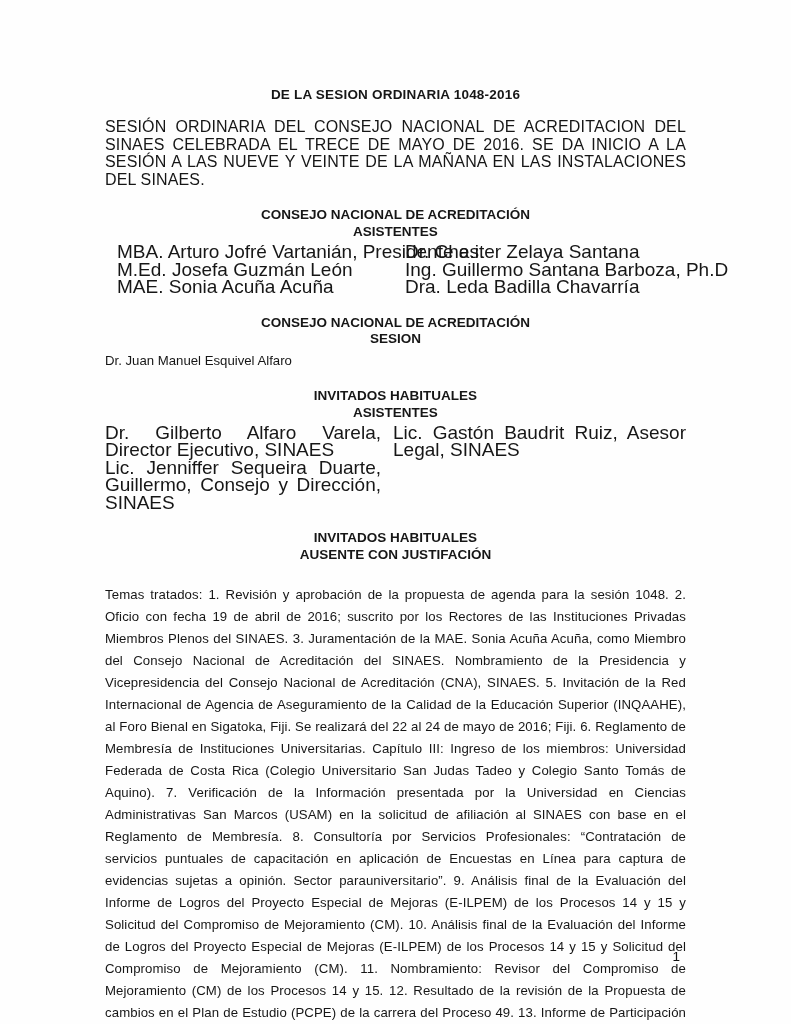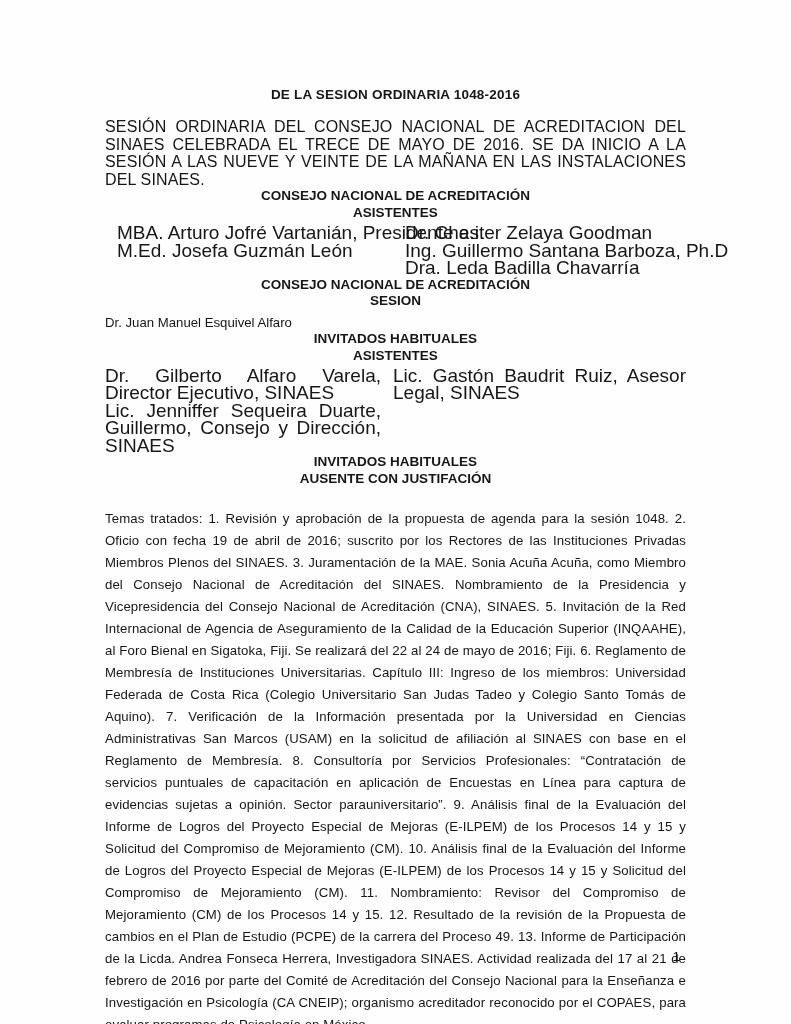--- a/index.html
+++ b/index.html
@@ -38,20 +38,21 @@
     letter-spacing: 0.15px;
   }
   .sec-heading {
     text-align: center;
     font-weight: bold;
     font-size: 13.5px;
     line-height: 16.5px;
     margin: 0;
   }
   .sec {
+    margin-top: 19px;
   }
   .sec-body {
     margin-top: 3px;
     font-size: 19px;
     line-height: 17.4px;
   }
   .cols {
     display: grid;
     grid-template-columns: 276px 1fr;
     column-gap: 12px;
@@ -96,23 +97,24 @@
 
     <p class="intro">SESIÓN ORDINARIA DEL CONSEJO NACIONAL DE ACREDITACION DEL SINAES CELEBRADA EL TRECE DE MAYO DE 2016. SE DA INICIO A LA SESIÓN A LAS NUEVE Y VEINTE DE LA MAÑANA EN LAS INSTALACIONES DEL SINAES.</p>
 
     <div class="sec">
       <div class="sec-heading">CONSEJO NACIONAL DE ACREDITACIÓN</div>
       <div class="sec-heading">ASISTENTES</div>
       <div class="sec-body cols indented">
         <div>
           <div class="member-line">MBA. Arturo Jofré Vartanián, Presidente a.i.</div>
           <div class="member-line">M.Ed. Josefa Guzmán León</div>
+          <div class="member-line">MAE. Sonia Acuña Acuña</div>
         </div>
         <div>
-          <div class="member-line">Dr. Chester Zelaya Goodman</div>
+          <div class="member-line">Dr. Chester Zelaya Santana</div>
           <div class="member-line">Ing. Guillermo Santana Barboza, Ph.D</div>
           <div class="member-line">Dra. Leda Badilla Chavarría</div>
         </div>
       </div>
     </div>
 
     <div class="sec">
       <div class="sec-heading">CONSEJO NACIONAL DE ACREDITACIÓN</div>
       <div class="sec-heading">SESION</div>
       <div class="single-name">Dr. Juan Manuel Esquivel Alfaro</div>

